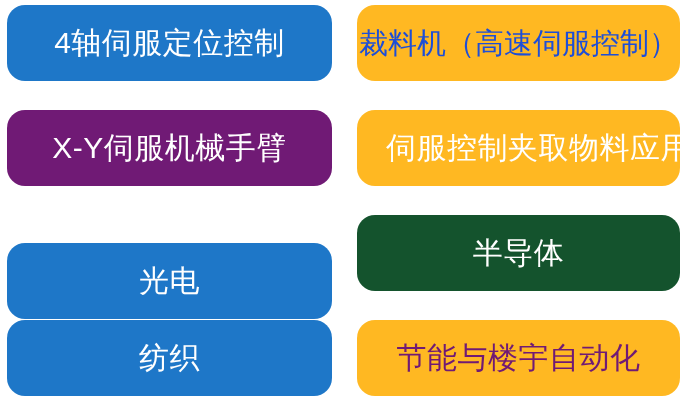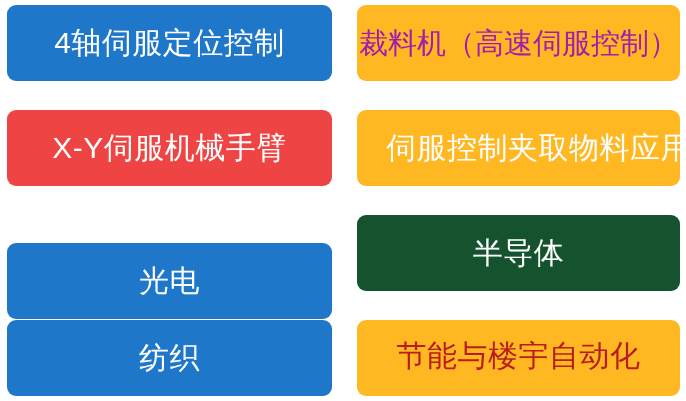--- a/index.html
+++ b/index.html
@@ -25,21 +25,21 @@
     position: absolute;
     left: 0;
     width: 686px;
     height: 76px;
   }
 
   .pill {
     position: absolute;
     top: 0;
     height: 76px;
-    border-radius: 9px;
+    border-radius: 18px;
     box-sizing: border-box;
     display: flex;
     align-items: center;
     justify-content: center;
     overflow: visible;
   }
 
   .pill.left {
     left: 7px;
     width: 325px;
@@ -69,26 +69,26 @@
 </head>
 <body style="background: rgb(255, 255, 255);">
 
 <div id="board">
 
   <div class="row" style="top:5px;">
     <div class="pill left" style="background: rgb(30, 119, 200);">
       <span class="label" style="color: rgb(255, 255, 255);">4轴伺服定位控制</span>
     </div>
     <div class="pill right overflow" style="background: rgb(255, 184, 34);">
-      <span class="label" style="color: #a21caf;">裁料机（高速伺服控制）</span>
+      <span class="label" style="color: #1d4ed8;">裁料机（高速伺服控制）</span>
     </div>
   </div>
 
   <div class="row" style="top:110px;">
-    <div class="pill left" style="background: #ef4444;">
+    <div class="pill left" style="background: #701a75;">
       <span class="label" style="color: rgb(255, 255, 255);">X-Y伺服机械手臂</span>
     </div>
     <div class="pill right" style="background: rgb(255, 184, 34); padding-left: 40px;">
       <span class="label" style="color: rgb(255, 255, 255);">伺服控制夹取物料应用</span>
     </div>
   </div>
 
   <div class="row" style="top:215px;">
     <div class="pill left" style="background: rgb(30, 119, 200); margin-top: 28px;">
       <span class="label" style="color: rgb(255, 255, 255);">光电</span>
@@ -96,17 +96,17 @@
     <div class="pill right" style="background: #14532d;">
       <span class="label" style="color: rgb(255, 255, 255);">半导体</span>
     </div>
   </div>
 
   <div class="row" style="top:320px;">
     <div class="pill left" style="background: rgb(30, 119, 200);">
       <span class="label" style="color: rgb(255, 255, 255); text-align: right;">纺织</span>
     </div>
     <div class="pill right" style="background: rgb(255, 184, 34);">
-      <span class="label" style="color: #b91c1c; font-family: Liberation Mono, monospace;">节能与楼宇自动化</span>
+      <span class="label" style="color: #701a75;">节能与楼宇自动化</span>
     </div>
   </div>
 
 </div>
 
 </body></html>

